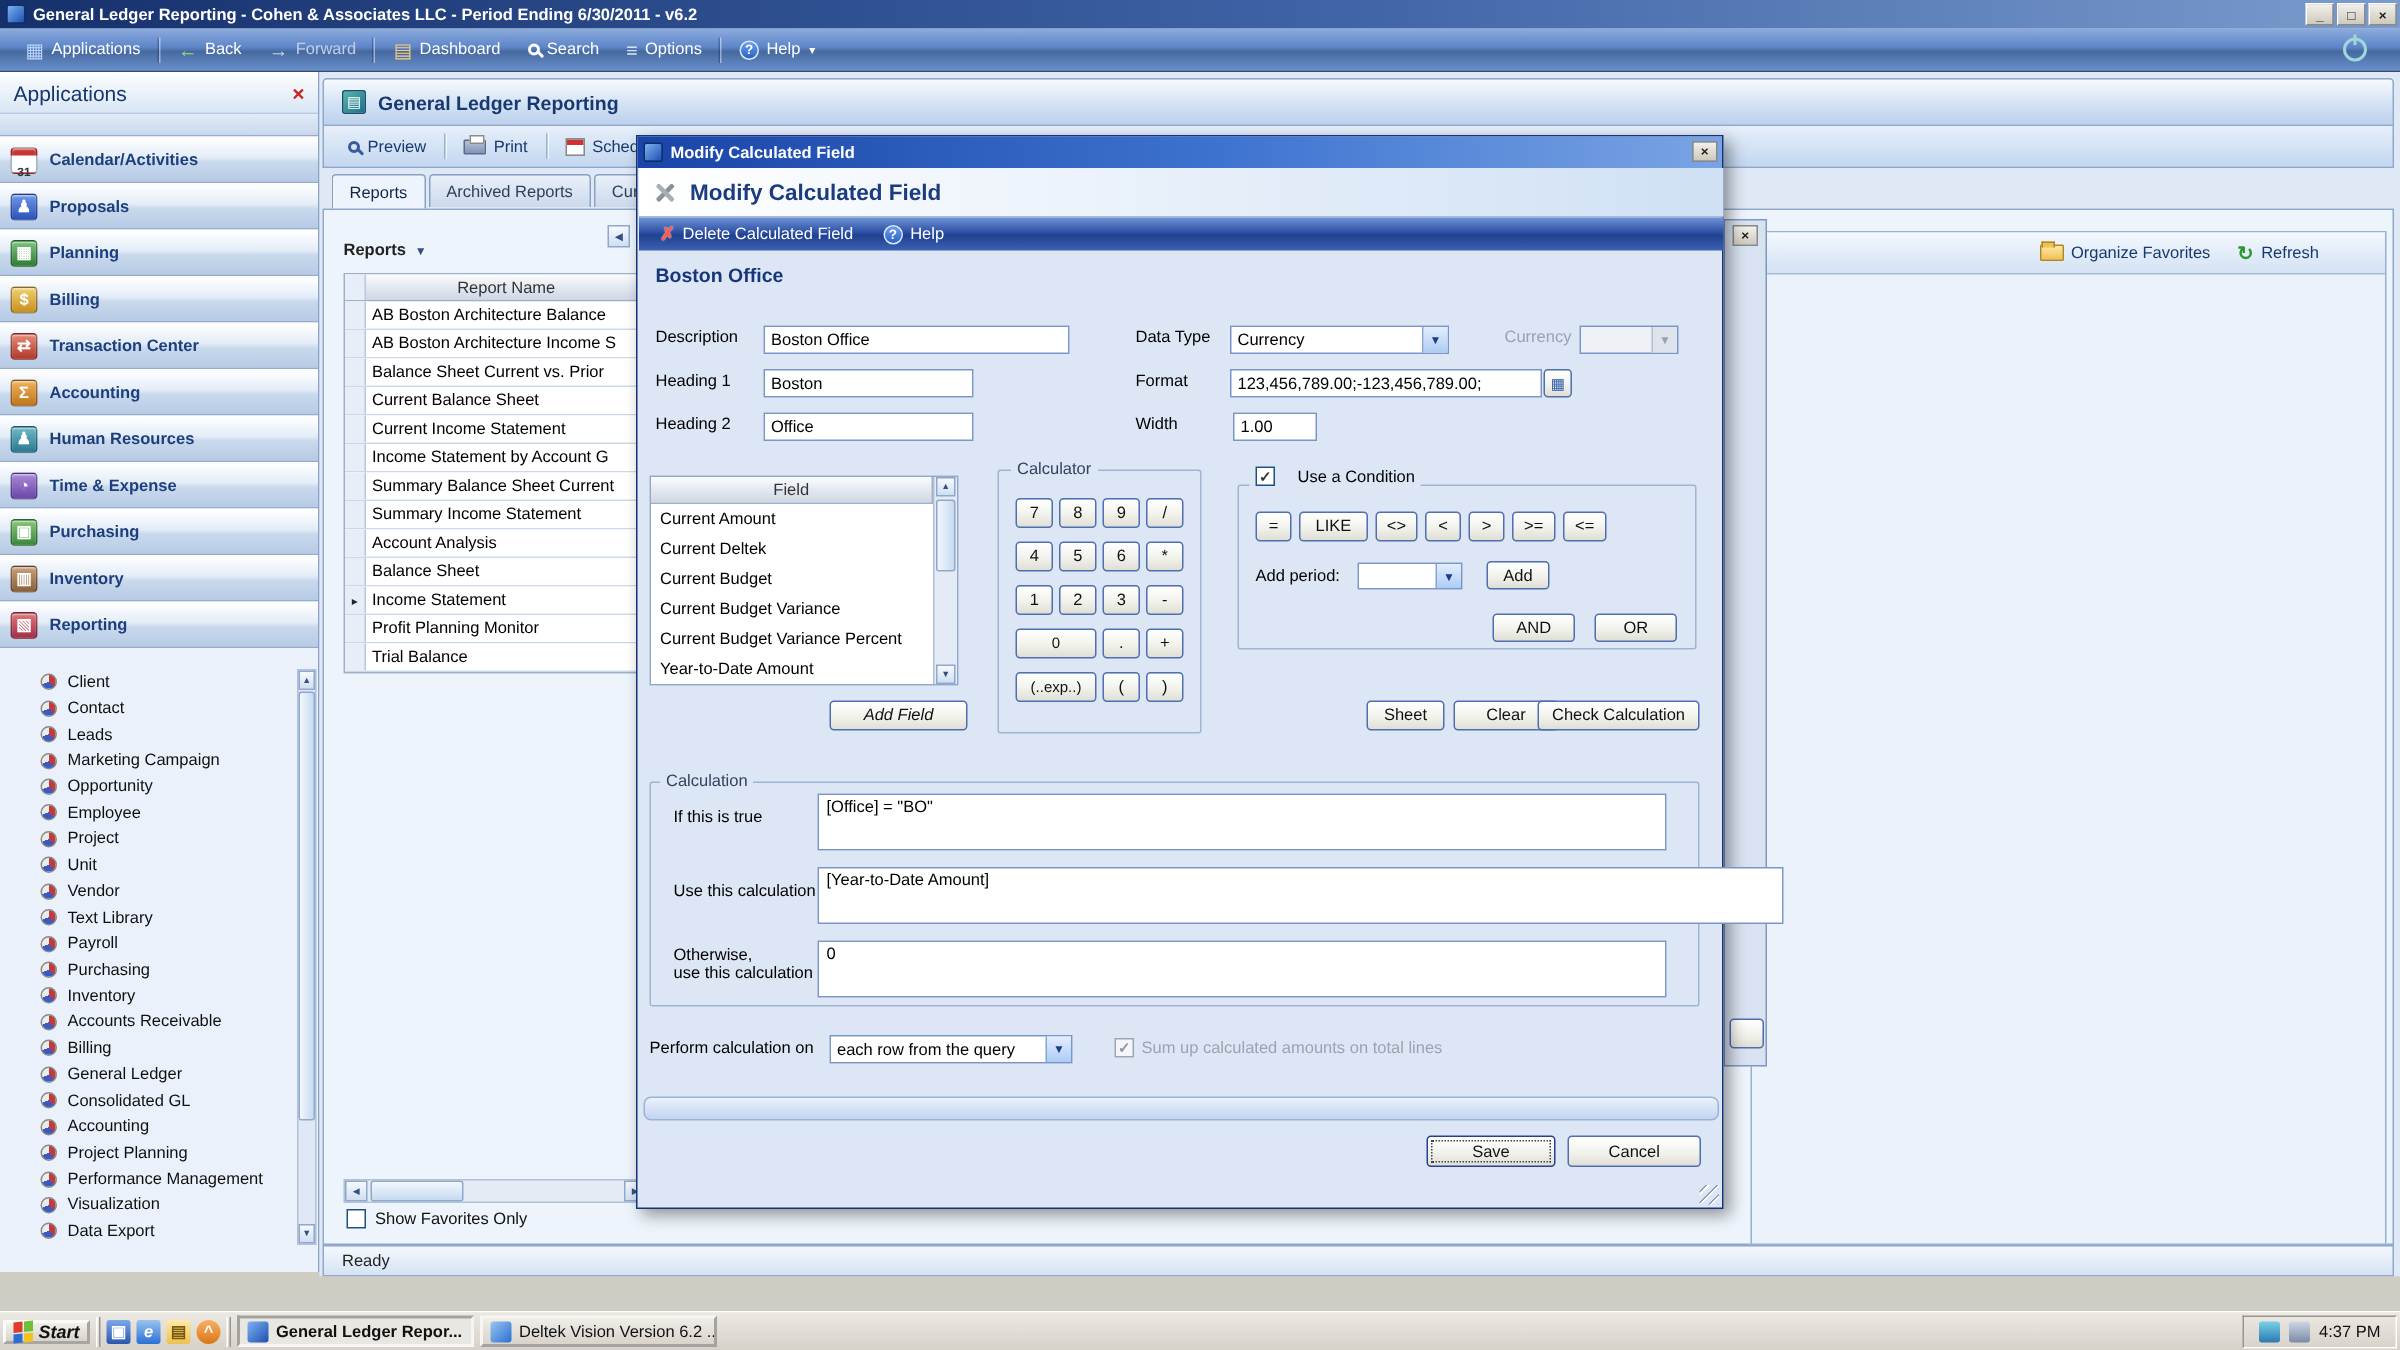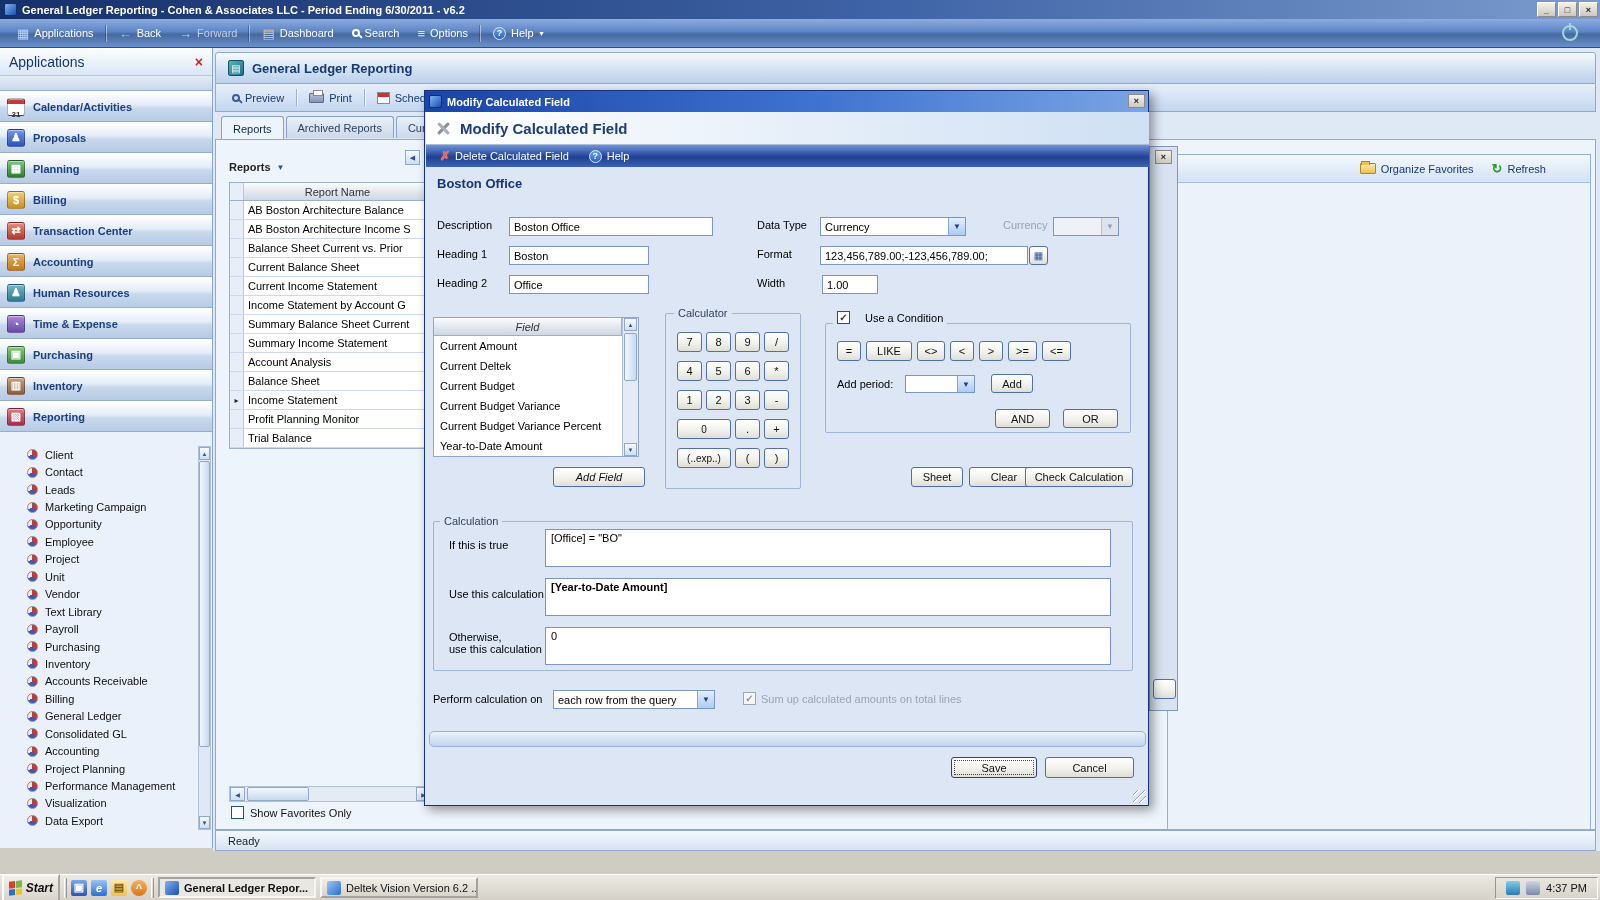--- a/index.html
+++ b/index.html
@@ -116,33 +116,33 @@
   .dlg-toolbar{position:absolute;left:1px;top:54px;width:723px;height:22px;background:linear-gradient(180deg,#6f93d6,#2c4fa4 45%,#20418f 55%,#3c62b4);display:flex;align-items:center;gap:8px;padding:0 8px;color:#fff;font-size:11px;}
   .del-x{color:#ff5a4a;font-weight:bold;font-size:12px;text-shadow:0 0 1px #fff;}
   .rec-title{position:absolute;left:12px;top:85px;font-size:13px;font-weight:bold;color:#16367a;}
   .dl{position:absolute;font-size:11px;color:#000;white-space:nowrap;}
   .dl.gray{color:#98a2b2;}
   .calc-row{display:flex;gap:4px;margin-bottom:9px;justify-content:center;}
   .calc-key{width:25px;height:20px;background:linear-gradient(180deg,#ffffff,#f2f2ec 55%,#dfdfd6);border:1px solid #4f6fae;border-radius:3px;font-size:11px;color:#111;display:flex;align-items:center;justify-content:center;}
   .calc-key.wide{width:54px;font-size:10px;}
   .opbtn{height:20px;background:linear-gradient(180deg,#ffffff,#f2f2ec 55%,#dfdfd6);border:1px solid #4f6fae;border-radius:3px;font-size:11px;color:#111;display:flex;align-items:center;justify-content:center;}
   .flist{position:absolute;left:8px;top:226px;width:206px;height:140px;background:#fff;border:1px solid #90a8cc;}
-  .fl-head{position:absolute;left:0;top:0;right:16px;height:18px;background:linear-gradient(180deg,#fbfcfd,#dfe5ee 60%,#cfd7e4);border-bottom:1px solid #9cb0c8;border-right:1px solid #9cb0c8;display:flex;align-items:center;justify-content:center;font-size:11px;color:#333;font-style:italic;}
+  .fl-head{position:absolute;left:0;top:0;right:16px;height:18px;background:linear-gradient(180deg,#fbfcfd,#dfe5ee 60%,#cfd7e4);border-bottom:1px solid #9cb0c8;border-right:1px solid #9cb0c8;display:flex;align-items:center;justify-content:center;font-size:11px;color:#333;}
   .fl-body{position:absolute;left:0;top:18px;right:16px;bottom:0;}
   .fl-item{height:20px;display:flex;align-items:center;padding:0 6px;font-size:11px;white-space:nowrap;overflow:hidden;}
   .fl-scroll{position:absolute;right:0;top:0;width:16px;height:100%;background:#e4ebf5;border-left:1px solid #b0c2da;}
   .fl-thumb{position:absolute;left:1px;top:15px;width:13px;height:48px;background:linear-gradient(90deg,#f2f7fd,#c7daf0);border:1px solid #90a8cc;border-radius:2px;}
   .ta{position:absolute;background:#fff;border:1px solid #7a96c8;font-size:11px;padding:2px 5px;resize:none;font-family:"Liberation Sans",sans-serif;}
   .bottom-strip{position:absolute;left:4px;top:640px;width:717px;height:16px;background:linear-gradient(180deg,#eaf1fb,#c2d5f0);border:1px solid #9ab2d8;border-radius:5px;}
   .grip{position:absolute;right:2px;bottom:2px;width:13px;height:13px;background:repeating-linear-gradient(135deg,transparent 0 3px,#8aa0c0 3px 4px,#fff 4px 5px);}
 
   
   .deskgap{position:absolute;left:0;top:851px;width:1600px;height:23px;background:#cfccc3;}
   .taskbar{position:absolute;left:0;top:874px;width:1600px;height:26px;background:linear-gradient(#ece9e2,#d6d2ca);border-top:1px solid #fff;display:flex;align-items:center;padding:0 2px;gap:4px;z-index:50;}
-  .startbtn{display:flex;align-items:center;gap:4px;width:58px;height:16px;padding:12px 5px;background:linear-gradient(#f2f0ea,#d8d4cc);border:2px outset #fbfaf8;font-weight:bold;font-style:italic;font-size:12px;color:#111;}
+  .startbtn{display:flex;align-items:center;gap:4px;width:58px;height:16px;padding:0 5px;background:linear-gradient(#f2f0ea,#d8d4cc);border:2px outset #fbfaf8;font-weight:bold;font-style:italic;font-size:12px;color:#111;}
   .flag{width:14px;height:14px;display:grid;grid-template:1fr 1fr / 1fr 1fr;gap:1px;transform:skewY(-6deg);}
   .flag i{display:block;}
   .flag i:nth-child(1){background:#e03c2d;}.flag i:nth-child(2){background:#6fbf3a;}
   .flag i:nth-child(3){background:#2a6fd4;}.flag i:nth-child(4){background:#f2c21e;}
   .tb-handle{width:3px;height:20px;border-left:1px solid #fff;border-right:1px solid #9a968e;}
   .ql-ico{width:16px;height:16px;border-radius:2px;font-size:11px;font-weight:bold;display:flex;align-items:center;justify-content:center;color:#fff;}
   .task{width:158px;height:21px;display:flex;align-items:center;gap:5px;padding:0 5px;font-size:11px;background:linear-gradient(#f0ede7,#d8d4cc);border:2px outset #f8f6f2;white-space:nowrap;overflow:hidden;color:#111;}
   .task.active{border-style:inset;background:#e9e7e1;font-weight:bold;}
   .task-ico{width:14px;height:14px;border-radius:2px;flex:0 0 14px;}
   .tray{margin-left:auto;height:22px;border:1px solid;border-color:#9a968e #fff #fff #9a968e;display:flex;align-items:center;gap:6px;padding:0 10px;font-size:11px;color:#111;}
@@ -598,21 +598,21 @@
     <div class="xpbtn abs" style="left:486px;top:376px;width:52px;height:20px;">Sheet</div>
     <div class="xpbtn abs" style="left:544px;top:376px;width:70px;height:20px;">Clear</div>
     <div class="xpbtn abs" style="left:600px;top:376px;width:108px;height:20px;">Check Calculation</div>
 
     <div class="grp" style="left:8px;top:430px;width:700px;height:150px;">
       <span class="legend" style="left:6px;">Calculation</span>
     </div>
     <div class="dl" style="left:24px;top:448px;">If this is true</div>
     <textarea class="ta" style="left: 120px; top: 438px; width: 566px; height: 38px;">[Office] = "BO"</textarea>
     <div class="dl" style="left:24px;top:497px;">Use this calculation</div>
-    <textarea class="ta" style="left: 120px; top: 487px; width: 566px; height: 38px; font-weight: bold;">[Year-to-Date Amount]</textarea>
+    <textarea class="ta" style="left: 120px; top: 487px; width: 644px; height: 38px;">[Year-to-Date Amount]</textarea>
     <div class="dl" style="left:24px;top:540px;white-space:pre-line;">Otherwise,
 use this calculation</div>
     <textarea class="ta" style="left: 120px; top: 536px; width: 566px; height: 38px;">0</textarea>
 
     <div class="dl" style="left:8px;top:602px;">Perform calculation on</div>
     <div class="combo abs" style="left:128px;top:599px;width:162px;height:19px;">
       <span class="ct">each row from the query</span>
       <span class="cbn">▼</span>
     </div>
     <div class="abs" style="left:318px;top:601px;display:flex;align-items:center;gap:5px;font-size:11px;color:#9aa4b2;">

